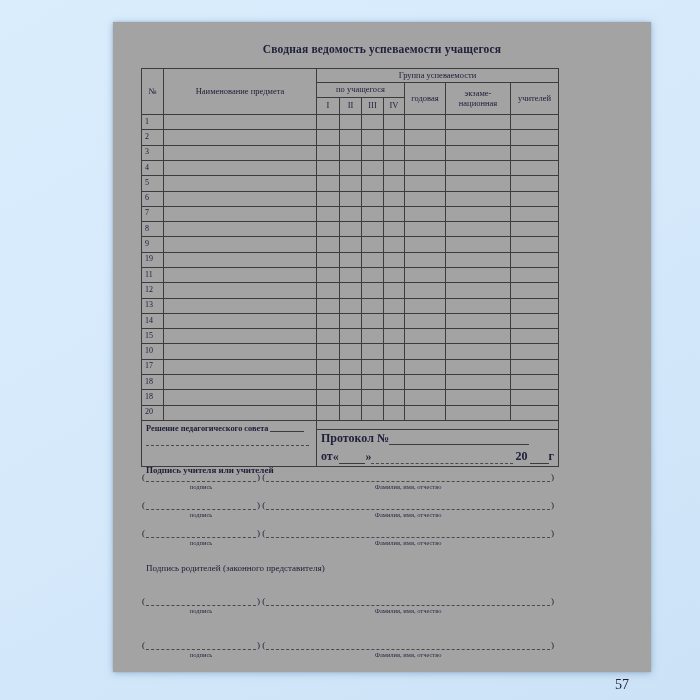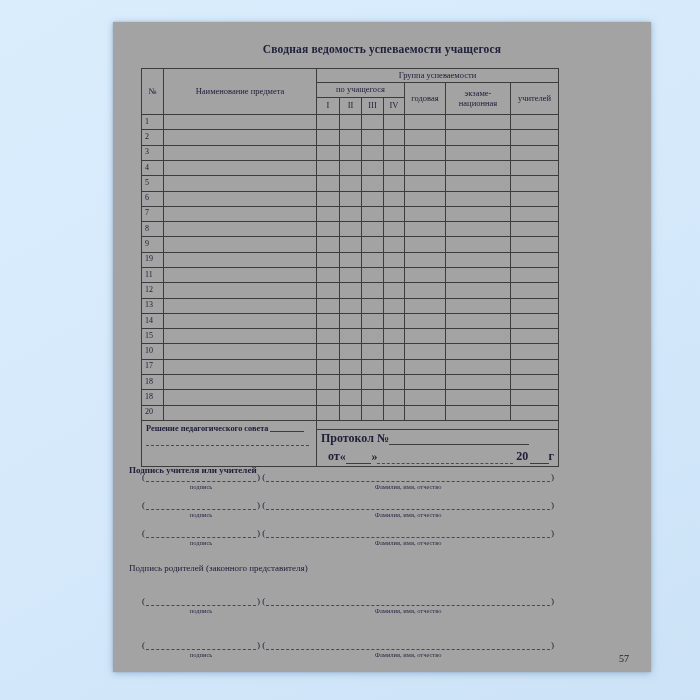--- a/index.html
+++ b/index.html
@@ -34,39 +34,39 @@
   td.num { text-align:left; padding-left:3px; font-size:8px; }
   td.exam-h { padding:6px 5px; }
   tr.strip-row { height:9px; }
   tr.protokol-row { height:35px; }
   td.decision-cell { text-align:left; vertical-align:top; padding:3px 5px 2px 4px; }
   .decision-line1 { display:flex; align-items:flex-start; font-weight:bold; font-size:8.3px; white-space:nowrap; }
   .decision-line1 .blank-solid { width:34px; margin-left:2px; }
   .decision-dashes { margin-top:12px; margin-right:2px; border-bottom:1px dashed #4a4a4a; height:1px; }
   td.protokol-cell { text-align:right; vertical-align:middle; padding:2px 4px; font-weight:bold; font-size:12px; }
   .protokol-line { display:flex; align-items:flex-end; white-space:nowrap; }
-  .ot-line { display:flex; align-items:flex-end; white-space:nowrap; margin-top:5px;margin-left:7px; }
+  .ot-line { display:flex; align-items:flex-end; white-space:nowrap; margin-top:5px; }
   .blank-solid { display:inline-block; border-bottom:1px solid #3c3c3c; height:8px; }
   .blank-dash  { display:inline-block; border-bottom:1px dashed #4a4a4a; height:8px; }
-  .heading { position:absolute; left:16px; font-size:9px; white-space:nowrap; }
+  .heading { position:absolute; left:33px; font-size:9px; white-space:nowrap; }
   .bold { font-weight:bold; }
   .health-heading { line-height:12.5px; }
   .sig-row {
     position:absolute; left:28px; width:414px;
     display:flex; align-items:flex-end; font-size:9px; height:10px;
   }
   .sig-row .p { line-height:9px; padding:0 1px; }
   .sig-blank { position:relative; border-bottom:1px dashed #4a4a4a; height:9px; }
   .sig-short { width:110px; }
   .sig-long  { flex:1; }
   .sig-blank .lbl {
     position:absolute; top:10px; left:0; width:100%;
     text-align:center; font-size:6.5px; white-space:nowrap; color:#2a2a44;
   }
-  .page-number { position:absolute; right:22px; top:631px; font-size:10px; }
+  .page-number { position:absolute; right:22px; top:655px; font-size:14px; }
 </style>
 </head>
 <body>
 
 <div class="paper">
 
   <div class="title">Сводная ведомость успеваемости учащегося</div>
 
   <table class="main-table">
     <colgroup>

